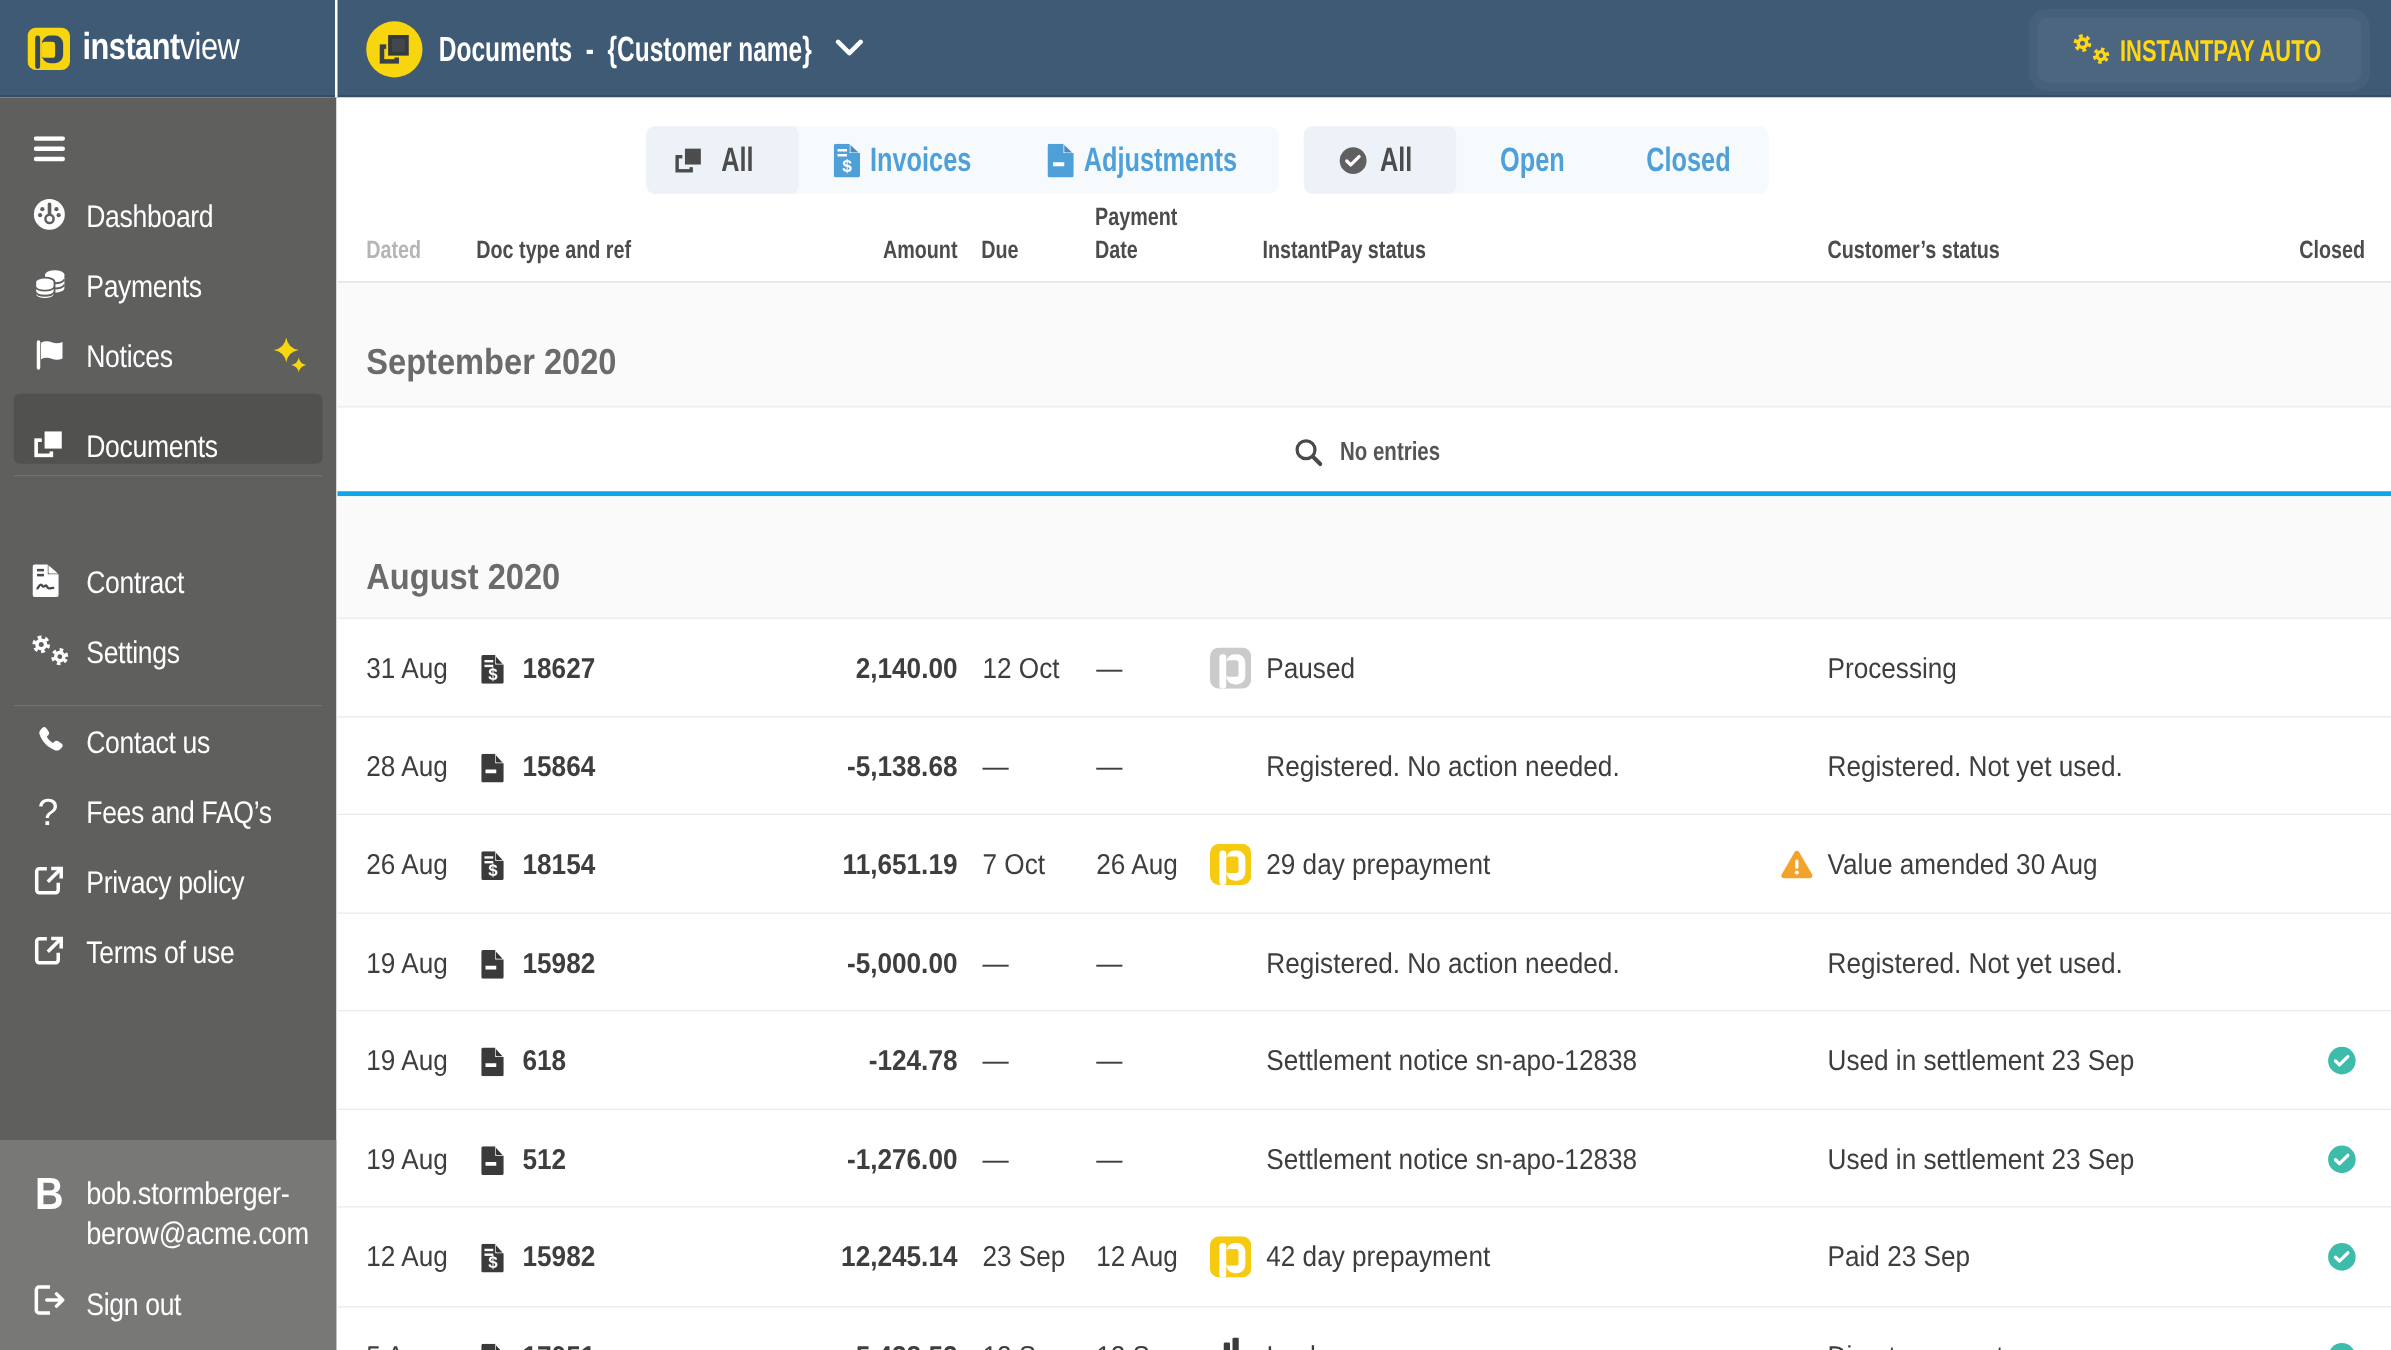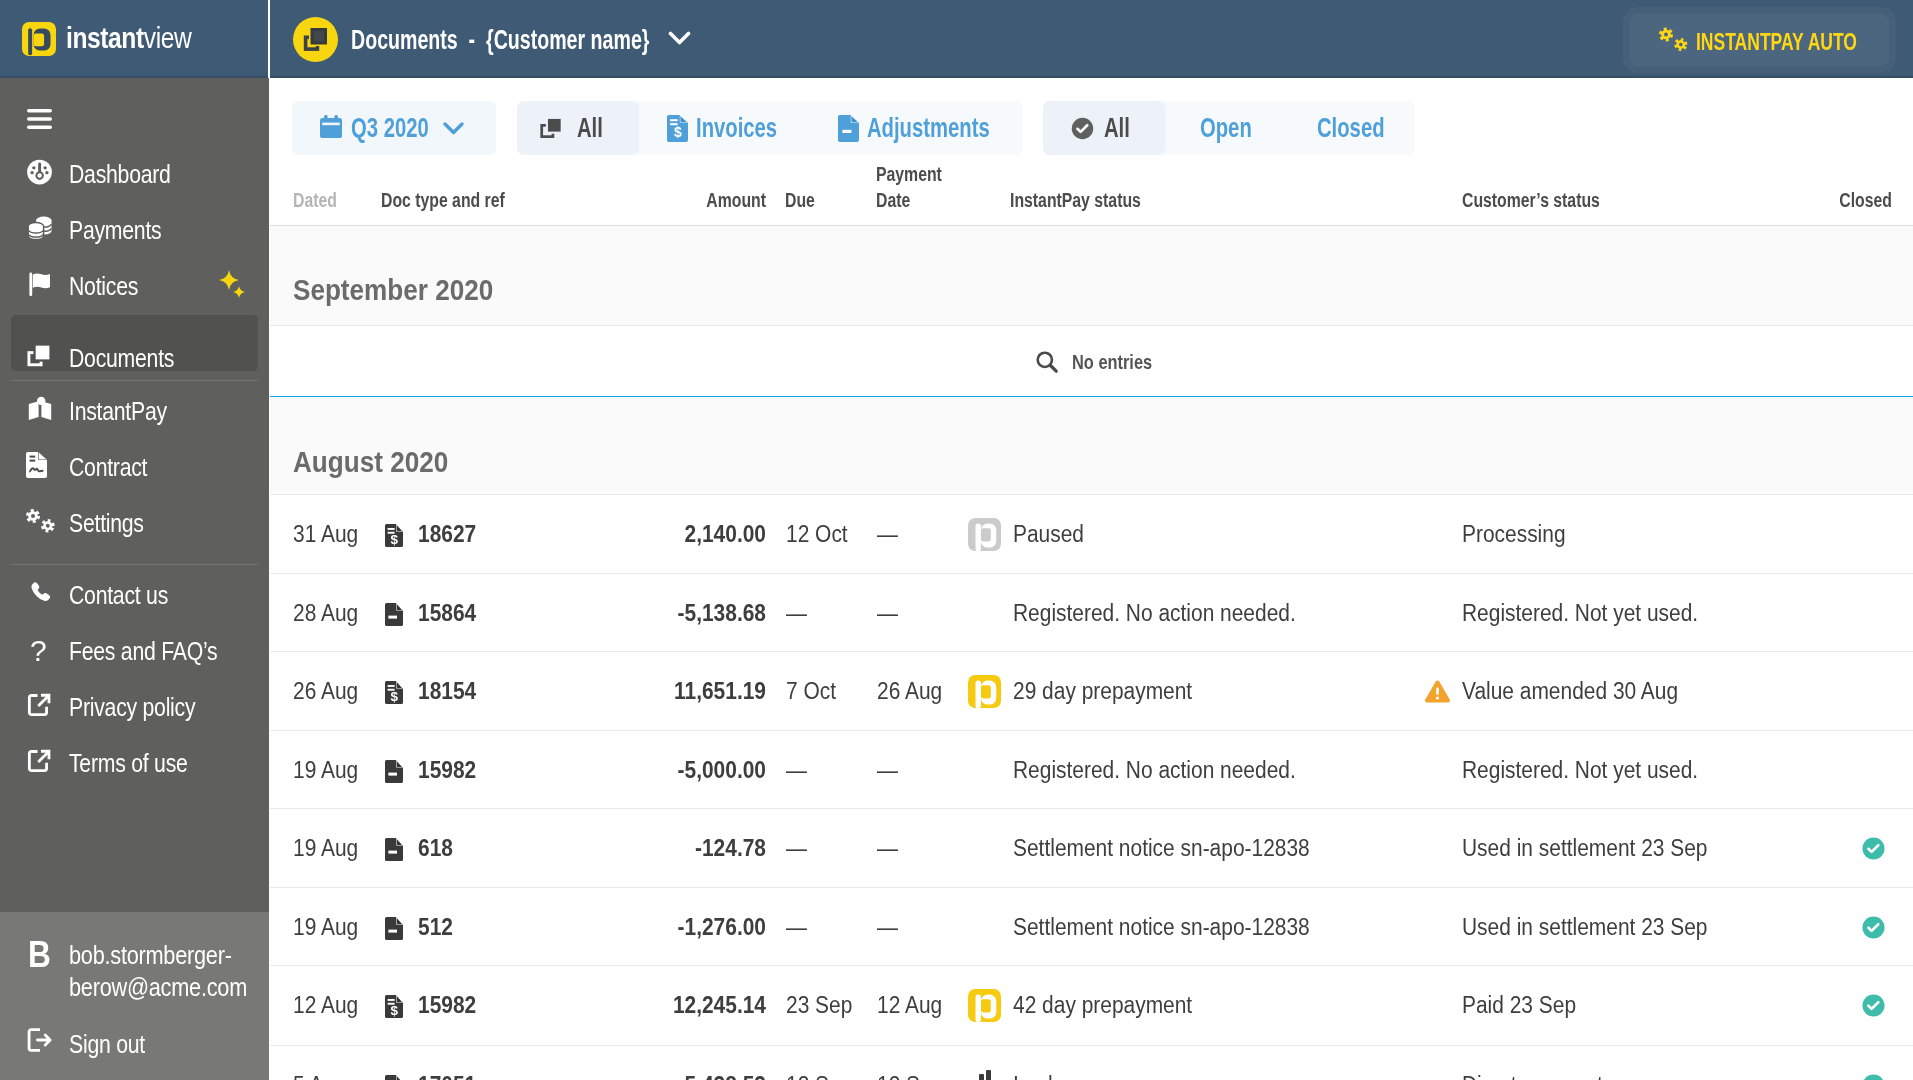--- a/index.html
+++ b/index.html
@@ -144,28 +144,20 @@
   </div>
   <div class="sitem" style="top:252px">
     <span class="ic"><svg width="27" height="27" viewBox="0 0 24 24">
       <rect x="2.6" y="9" width="10.8" height="10.8" fill="none" stroke="#fff" stroke-width="2.6"></rect>
       <rect x="6.6" y="0.8" width="16.2" height="16.2" fill="#515150"></rect>
       <rect x="8.6" y="2.8" width="12.2" height="12.2" fill="#fff"></rect>
     </svg></span>
     <span class="lb">Documents</span>
   </div>
   <div class="sdiv" style="top:302px"></div>
-  <div class="sitem" style="top:305px">
-    <span class="ic"><svg width="28" height="29" viewBox="0 0 28 29">
-      <circle cx="15.2" cy="6.4" r="5" fill="#fff" stroke="#5f5f5e" stroke-width="1.6"></circle>
-      <path d="M2.8 9.4l9.8-2.6v15.8l-9.8 2.8z" fill="#fff"></path>
-      <path d="M25.2 9.4l-9.8-2.6v15.8l9.8 2.8z" fill="#fff"></path>
-    </svg></span>
-    <span class="lb">InstantPay</span>
-  </div>
   <div class="sitem" style="top:361px">
     <span class="ic"><svg width="21" height="28" viewBox="0 0 21 28">
       <path d="M1.8 1H12.2V8.8H21V25.2A1.8 1.8 0 0 1 19.2 27H1.8A1.8 1.8 0 0 1 0 25.2V2.8A1.8 1.8 0 0 1 1.8 1Z" fill="#fff"></path>
       <path d="M12.8 1.6L20.4 8.2H13.8a1 1 0 0 1-1-1z" fill="#fff"></path>
       <rect x="3.6" y="4.6" width="5.6" height="2" fill="#4a4a49"></rect>
       <rect x="3.6" y="8.6" width="5.6" height="2" fill="#4a4a49"></rect>
       <path d="M3.2 20.6c1.6 0 2-3.4 3.4-3.4s1 1.6 2.2 1.6 1.2-1 2-1 .8 2.2 2.2 2.4 2.6-.6 4.4-.4" fill="none" stroke="#4a4a49" stroke-width="1.9"></path>
     </svg></span>
     <span class="lb">Contract</span>
   </div>
@@ -215,32 +207,20 @@
     <svg width="25" height="24" viewBox="0 0 24 23" style="position:absolute;left:27px;top:116px">
       <path d="M12.5 1.6H4a2 2 0 0 0-2 2v15.8a2 2 0 0 0 2 2h8.5" fill="none" stroke="#fff" stroke-width="2.7"></path>
       <path d="M10 11.5h11.5M17.5 6.8l4.7 4.7-4.7 4.7" fill="none" stroke="#fff" stroke-width="2.7" stroke-linecap="round" stroke-linejoin="round"></path>
     </svg>
     <span style="position:absolute;left:69px;top:118px;font-size:25px;color:#fff;transform:scaleX(.85);transform-origin:left top;letter-spacing:-.3px">Sign out</span>
   </div>
 </div>
 
 <div id="main">
 
-  <div class="pill" style="left:22px;width:204px;background:#f2f7fb">
-    <svg width="22" height="26" viewBox="0 0 22 26" style="position:absolute;left:28px;top:14px">
-      <rect x="0" y="3" width="22" height="20" rx="2.6" fill="#4f9fd8"></rect>
-      <rect x="4" y="0" width="3.6" height="6" rx="1.5" fill="#4f9fd8"></rect>
-      <rect x="14.4" y="0" width="3.6" height="6" rx="1.5" fill="#4f9fd8"></rect>
-      <rect x="2.2" y="7.6" width="17.6" height="2.6" fill="#f2f7fb"></rect>
-    </svg>
-    <div class="ftxt blue" style="left:59px">Q3 2020</div>
-    <svg width="21" height="14" viewBox="0 0 21 14" style="position:absolute;left:151px;top:21px">
-      <path d="M2 2l8.5 8.5L19 2" fill="none" stroke="#4f9fd8" stroke-width="3.4" stroke-linecap="round" stroke-linejoin="round"></path>
-    </svg>
-  </div>
   <div class="pill" style="left:247px;width:506px;background:#f6fafd"></div>
   <div class="pill" style="left:247px;width:122px;background:#ecf2f8">
     <svg width="25" height="25" viewBox="0 0 24 24" style="position:absolute;left:22px;top:15px">
       <rect x="2.6" y="9" width="10.8" height="10.8" fill="none" stroke="#4c4c4c" stroke-width="2.6"></rect>
       <rect x="6.6" y="0.8" width="16.2" height="16.2" fill="#ecf2f8"></rect>
       <rect x="8.6" y="2.8" width="12.2" height="12.2" fill="#4c4c4c"></rect>
     </svg>
     <div class="ftxt" style="left:60px;color:#4c4c4c">All</div>
   </div>
   <div class="abs" style="left:377px;top:23px;width:253px;height:54px">
@@ -277,21 +257,21 @@
   <div class="hlbl" style="left:390px;width:106px;text-align:right;transform-origin:right center">Amount</div>
   <div class="hlbl" style="left:515px">Due</div>
   <div class="hlbl" style="left:606px;top:85px">Payment</div>
   <div class="hlbl" style="left:606px">Date</div>
   <div class="hlbl" style="left:740px">InstantPay status</div>
   <div class="hlbl" style="left:1192px">Customer’s status</div>
   <div class="hlbl" style="left:1510px;width:112px;text-align:right;transform-origin:right center">Closed</div>
 
   <div class="band" style="top:147px;height:100px;border-top:1px solid #ddd"></div>
   <div class="mhead" style="top:196px">September 2020</div>
-  <div class="abs" style="left:0;top:247px;width:1643px;height:72px;background:#fff;border-top:1px solid #e9e9e9;border-bottom:1px solid #0ea5e9">
+  <div class="abs" style="left:0;top:247px;width:1643px;height:72px;background:#fff;border-top:1px solid #e9e9e9;border-bottom:4px solid #0ea5e9">
     <svg width="26" height="26" viewBox="0 0 24 24" style="position:absolute;left:764px;top:23px">
       <circle cx="10" cy="10" r="6.6" fill="none" stroke="#4a4a4a" stroke-width="2.4"></circle>
       <line x1="15" y1="15" x2="20.5" y2="20.5" stroke="#4a4a4a" stroke-width="3" stroke-linecap="round"></line>
     </svg>
     <span style="position:absolute;left:802px;top:24px;font-size:21px;font-weight:700;color:#555;transform:scaleX(.78);transform-origin:left center">No entries</span>
   </div>
   <div class="band" style="top:319px;height:97px"></div>
   <div class="mhead" style="top:368px">August 2020</div>
 
   <div class="row" style="top:416px">

